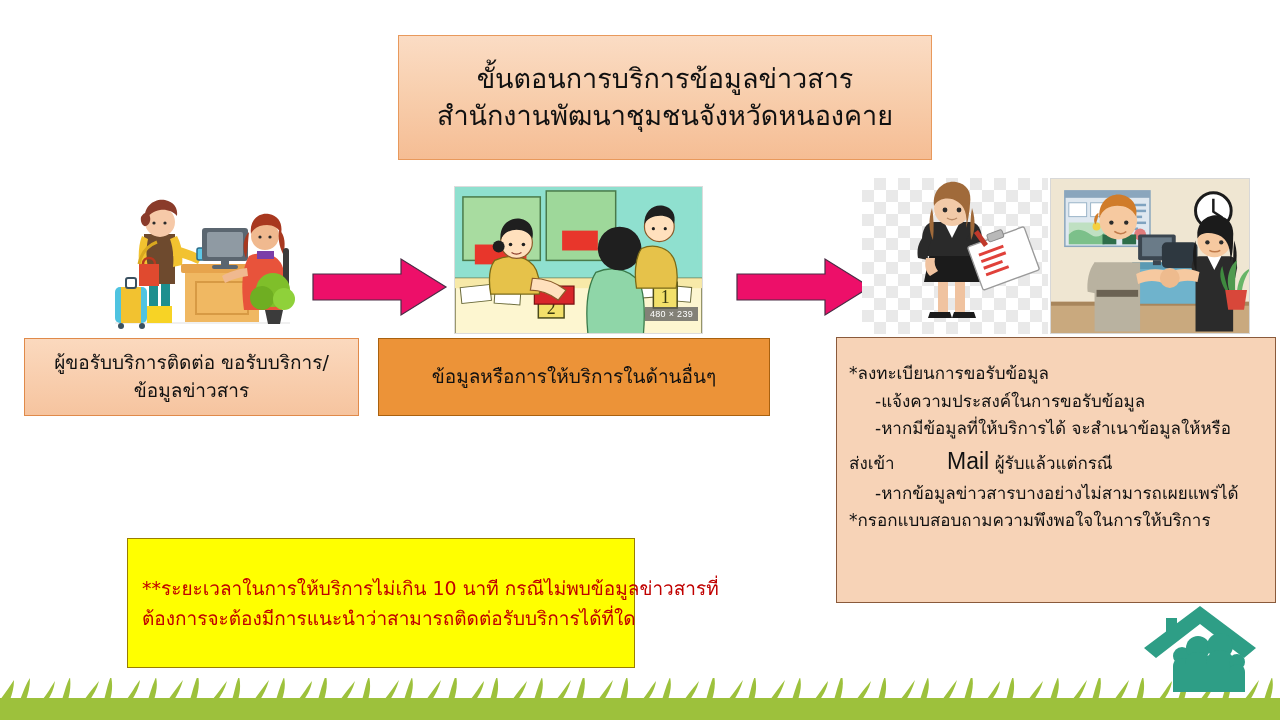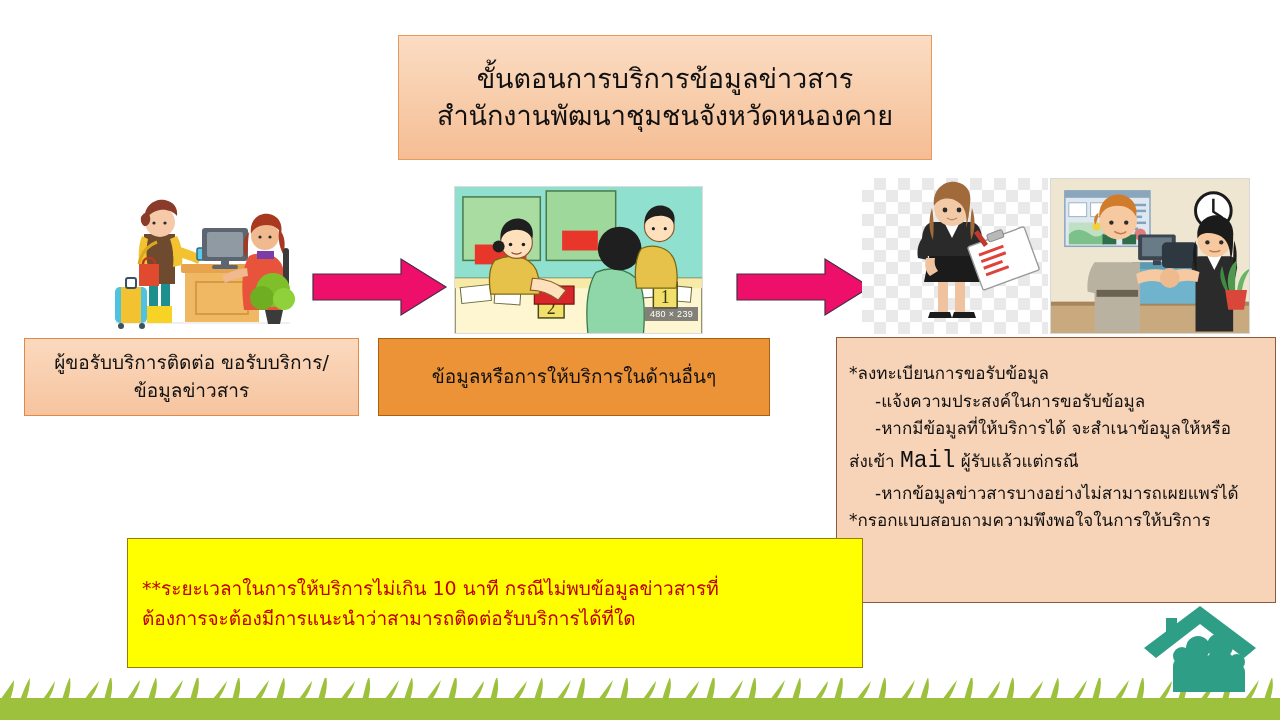--- a/index.html
+++ b/index.html
@@ -59,25 +59,25 @@
   .flow-line{font-size:19px;line-height:1.45;white-space:nowrap;}
 
   
   #detail{
     position:absolute;left:836px;top:337px;width:440px;height:266px;
     background:#f7d3b7;border:1px solid #8a5a3b;box-sizing:border-box;
     padding:22px 10px 10px 12px;color:#111;
   }
   .d-line{font-size:17px;line-height:1.62;white-space:nowrap;}
   .d-indent{padding-left:26px;}
-  .mail{font-size:23px;font-family:Liberation Mono, monospace;}
+  .mail{font-size:23px;font-family:Liberation Sans, sans-serif;margin-left:47px;}
 
   
   #note{
-    position:absolute;left:127px;top:538px;width:736px;height:130px;
+    position:absolute;left:127px;top:538px;width:508px;height:130px;
     background:#ffff00;border:1px solid #9a7d00;box-sizing:border-box;
     display:flex;flex-direction:column;justify-content:center;
     padding:0 14px;color:#c00000;
   }
   .n-line{font-size:19px;line-height:1.6;white-space:nowrap;}
 
   
   #grass{position:absolute;left:0;bottom:0;width:1280px;height:42px;}
   #logo{position:absolute;left:1140px;top:600px;width:120px;height:100px;}
 

